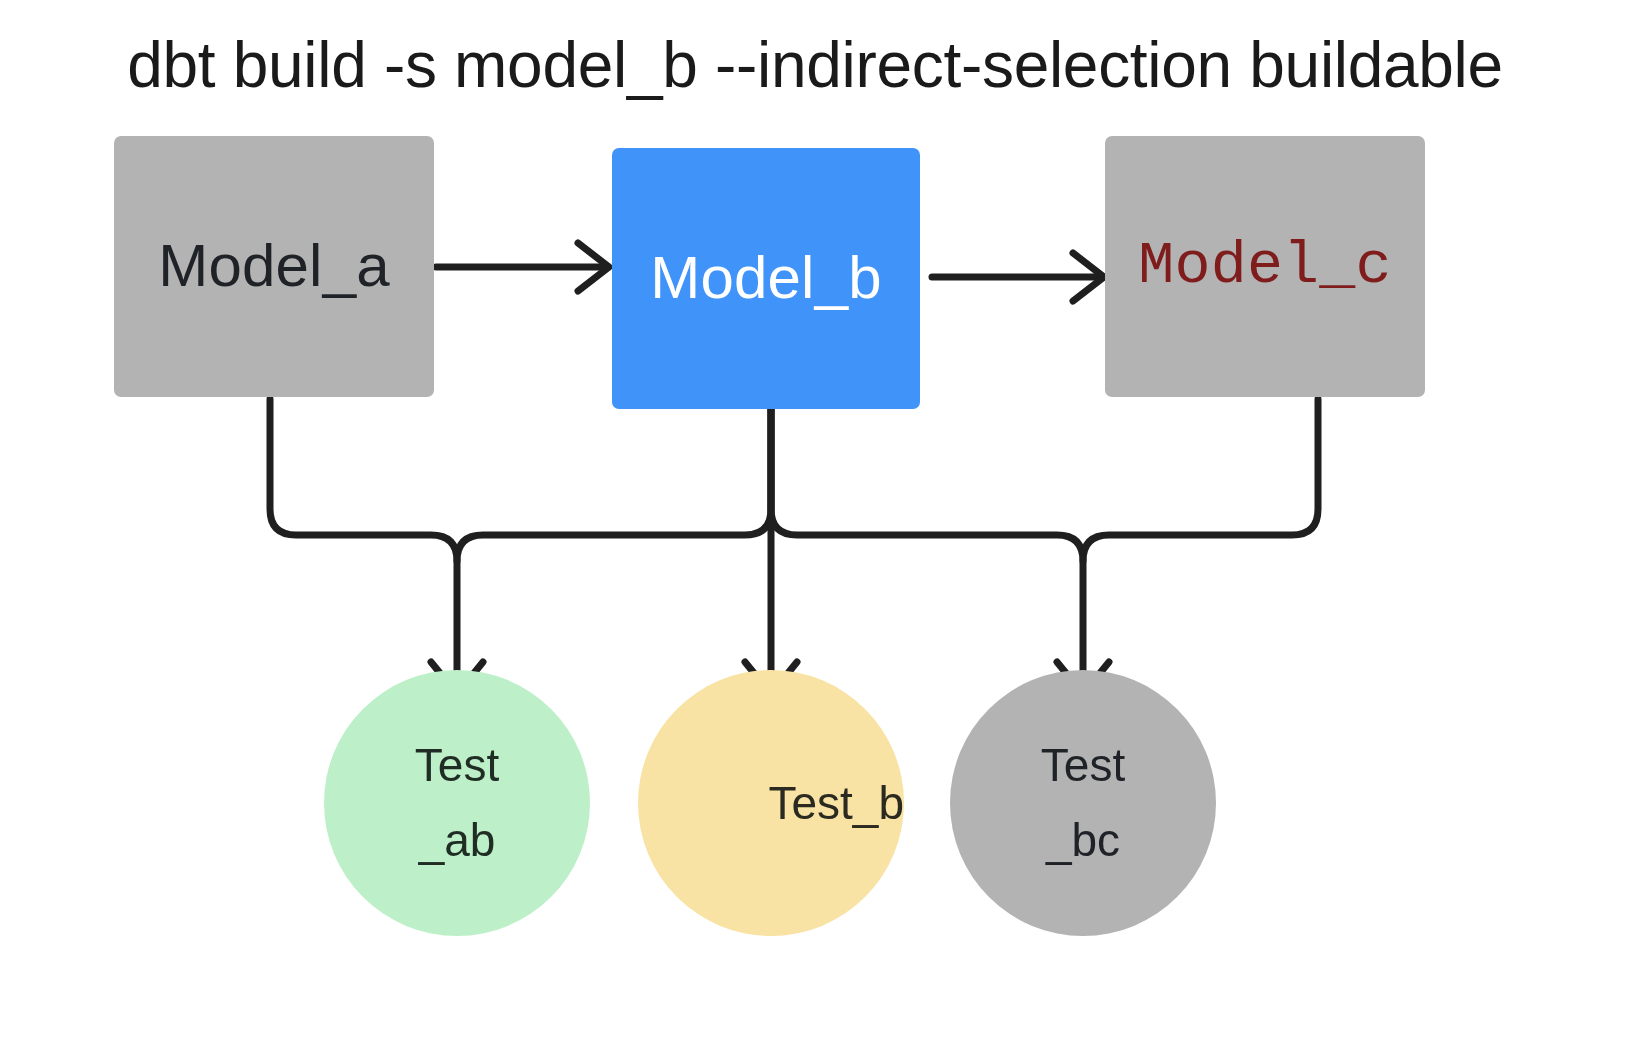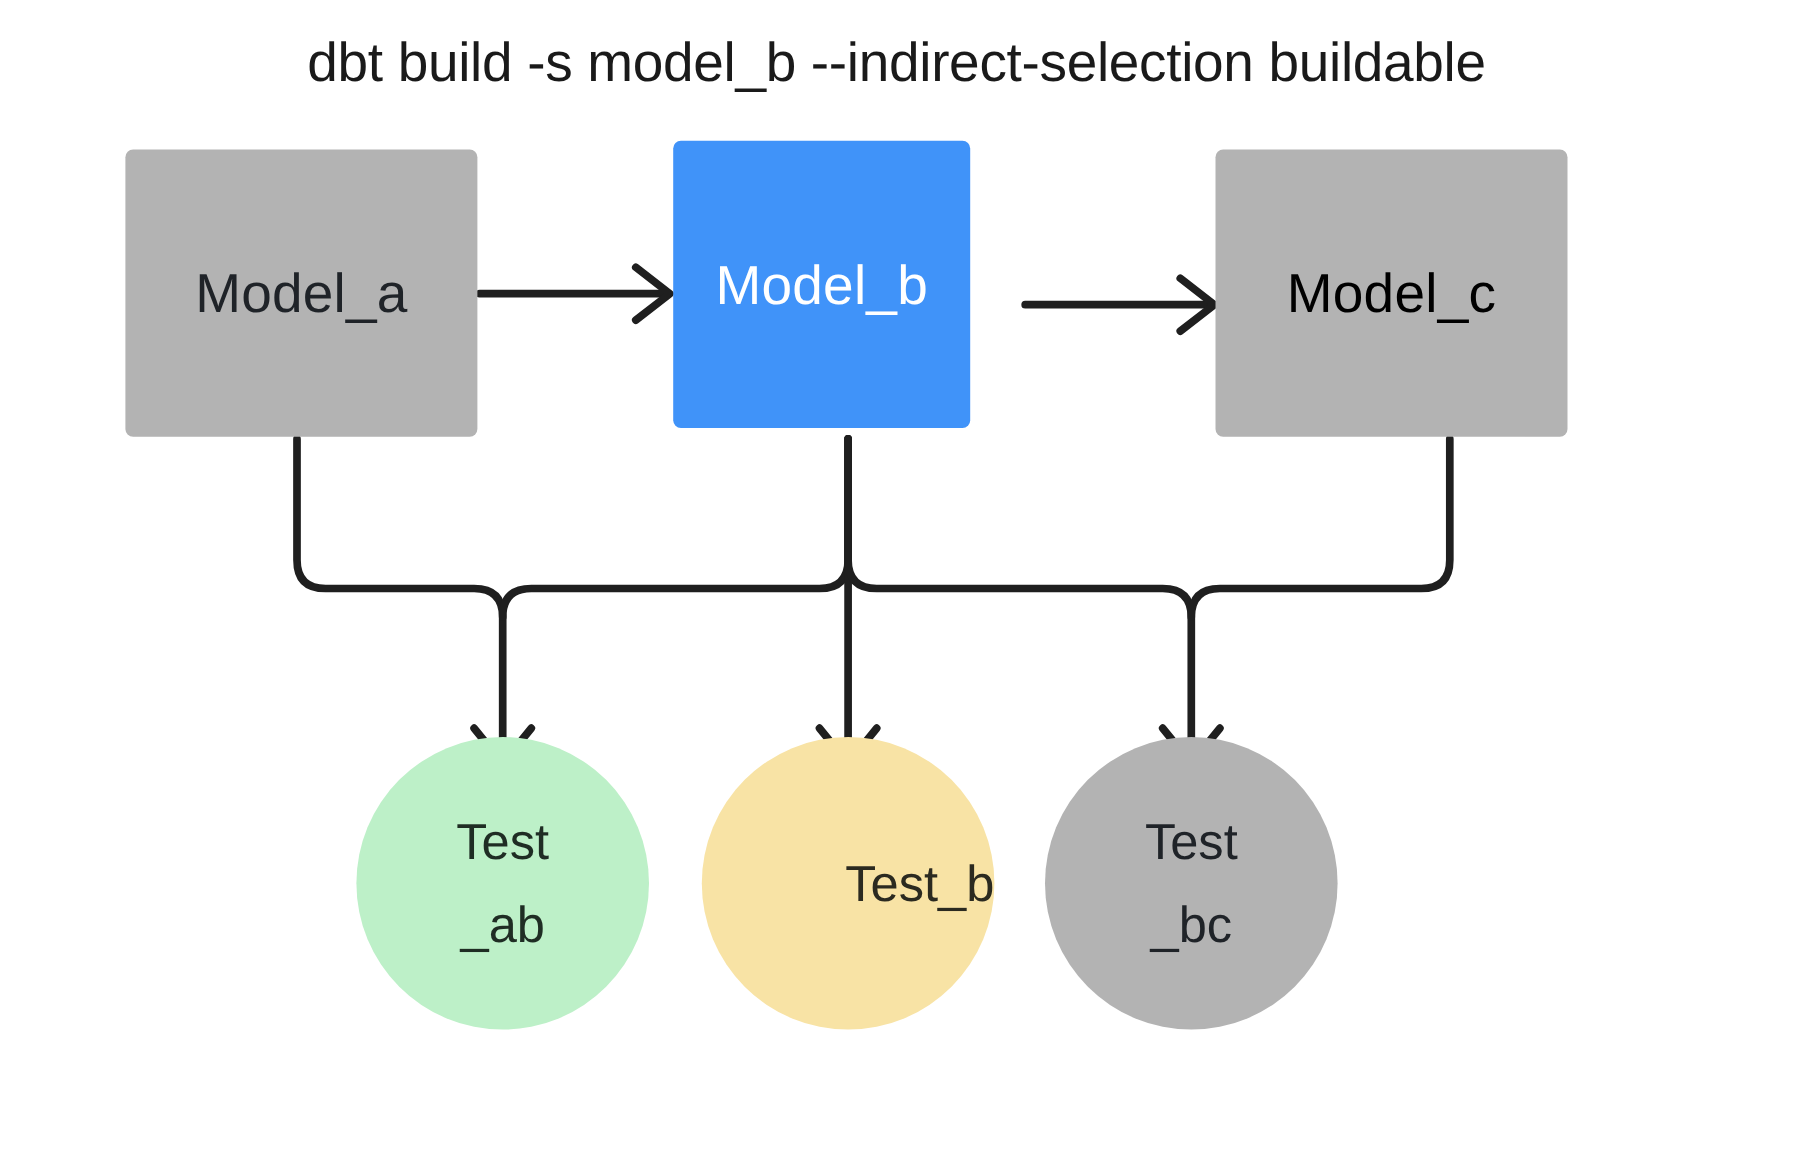--- a/index.html
+++ b/index.html
@@ -31,21 +31,21 @@
   .node-box {
     position: absolute;
     border-radius: 7px;
     display: flex;
     align-items: center;
     justify-content: center;
     box-sizing: border-box;
   }
   .node-label {
     font-family: "Liberation Sans", sans-serif;
-    font-size: 50px;
+    font-size: 60px;
     font-weight: 400;
     letter-spacing: 0.2px;
     line-height: 1.08;
     text-align: center;
     white-space: pre;
   }
   .node-circle {
     position: absolute;
     border-radius: 50%;
     display: flex;
@@ -61,21 +61,21 @@
     text-align: center;
     white-space: pre-line;
   }
   #page-title {
     position: absolute;
     left: 0;
     top: 28px;
     width: 1630px;
     text-align: center;
     font-family: "Liberation Sans", sans-serif;
-    font-size: 50px;
+    font-size: 64px;
     font-weight: 400;
     color: #1a1a1a;
     letter-spacing: -0.3px;
     white-space: pre;
   }
 </style>
 </head>
 <body>
 
 <div id="diagram-root">
@@ -103,26 +103,26 @@
       <path d="M 1057 662 L 1083 694 L 1109 662"></path>
 
       <path d="M 1318 399 L 1318 509 Q 1318 535 1292 535 L 1109 535 Q 1083 535 1083 561"></path>
     </g>
   </svg>
 
   <div class="node-box" style="left:114px; top:136px; width:320px; height:261px; background:#b3b3b3;">
     <span class="node-label" style="color:#1f2328;">Model_a</span>
   </div>
 
-  <div class="node-box" style="left:612px; top:128px; width:270px; height:261px; background:#4093f9;">
+  <div class="node-box" style="left:612px; top:148px; width:308px; height:261px; background:#4093f9;">
     <span class="node-label" style="color:#ffffff;">Model_b</span>
   </div>
 
   <div class="node-box" style="left:1105px; top:136px; width:320px; height:261px; background:#b3b3b3;">
-    <span class="node-label" style="color:#000000;">Model_c</span>
+    <span class="node-label" style="color:#7f1d1d;font-family:Liberation Mono, monospace;">Model_c</span>
   </div>
 
   <div class="node-circle" style="left:324px; top:670px; width:266px; height:266px; background:#bdf0c8;">
     <span class="circle-label" style="color:#1f2d24;">Test
 _ab</span>
   </div>
 
   <div class="node-circle" style="left:638px; top:670px; width:266px; height:266px; background:#f8e3a5;justify-content:flex-end;">
     <span class="circle-label" style="color:#2b2a20;">Test_b</span>
   </div>

